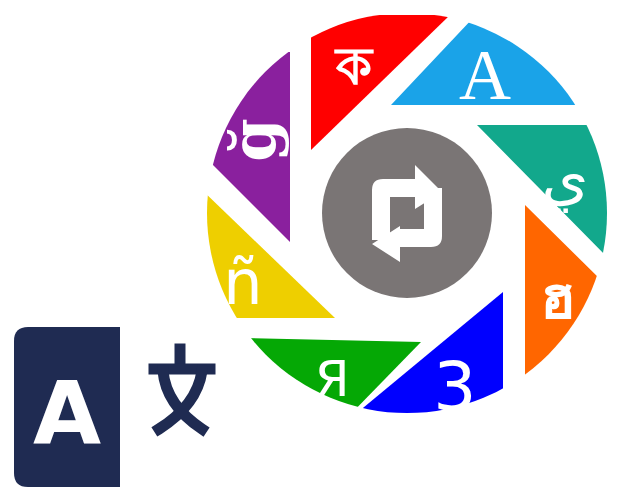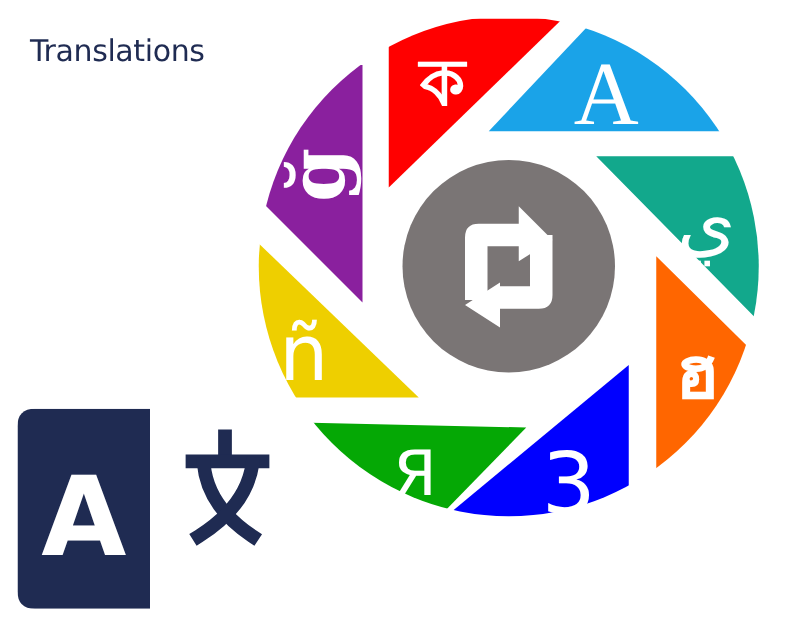--- a/index.html
+++ b/index.html
@@ -6,21 +6,20 @@
   body { width:630px; height:500px; position:relative; overflow:hidden; font-family:"DejaVu Sans", sans-serif; }
   .tagline { position:absolute; left:24px; top:22px; color:#1f2b52; font-size:24px; line-height:38px; font-family:"DejaVu Sans", sans-serif; letter-spacing:-0.3px; }
   .tagline div { white-space:nowrap; }
   .wheel { position:absolute; left:0; top:0; width:630px; height:500px; }
   .logo { position:absolute; left:14px; top:327px; }
 </style>
 </head>
 <body>
 
 <div class="tagline">
-  <div>Translations</div>
 </div>
 
 <svg class="wheel" viewBox="0 0 630 500" width="630" height="500">
   <defs>
     <clipPath id="outerclip">
       <circle cx="407" cy="213" r="200"></circle>
     </clipPath>
   </defs>
   <g clip-path="url(#outerclip)">
 

